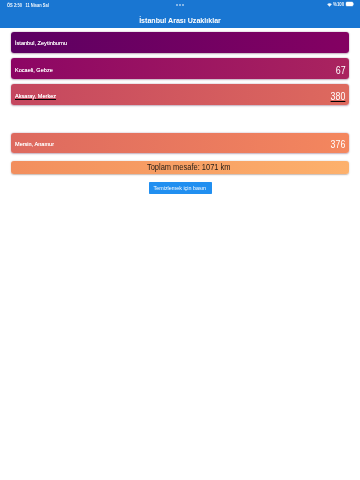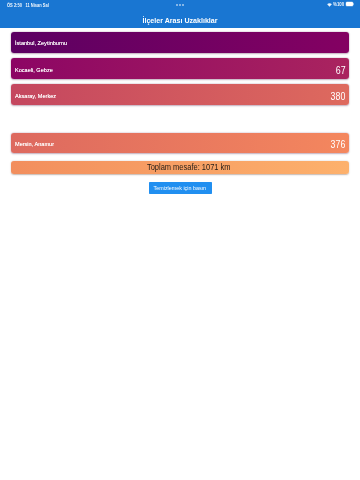--- a/index.html
+++ b/index.html
@@ -75,33 +75,33 @@
       </span>
       <span class="sb-pct">%100</span>
       <span style="display:flex;align-items:center">
         <span class="batt"></span>
           <span class="batt-cap"></span>
       </span>
     </div>
   </div>
 
   <div class="navbar" style="background: rgb(25, 118, 210);">
-    <div class="nav-title">İlçeler Arası Uzaklıklar</div>
+    <div class="nav-title">İstanbul Arası Uzaklıklar</div>
   </div>
 
   <div class="list">
       <div class="row" style="background: linear-gradient(90deg, rgb(92, 0, 98) 0%, rgb(132, 1, 98) 100%);">
         <span class="row-name">İstanbul, Zeytinburnu</span>
         <span class="row-val"></span>
       </div>
       <div class="row" style="background: linear-gradient(90deg, rgb(140, 5, 100) 0%, rgb(170, 36, 95) 100%);">
         <span class="row-name">Kocaeli, Gebze</span>
         <span class="row-val">67</span>
       </div>
-      <div class="row" style="background: linear-gradient(90deg, rgb(196, 70, 95) 0%, rgb(222, 106, 94) 100%);">
+      <div class="row" style="background: linear-gradient(90deg, rgb(196, 70, 95) 0%, rgb(222, 106, 94) 100%); text-decoration: underline;">
         <span class="row-name">Aksaray, Merkez</span>
         <span class="row-val">380</span>
       </div>
       <div class="row" style="background: linear-gradient(90deg, rgb(221, 105, 95) 0%, rgb(244, 135, 94) 100%); margin-top: 28px;">
         <span class="row-name">Mersin, Anamur</span>
         <span class="row-val">376</span>
       </div>
       <div class="total" style="background: linear-gradient(90deg, rgb(242, 142, 93) 0%, rgb(253, 177, 108) 100%); padding-left: 17px;">
         <span class="total-text">Toplam mesafe: 1071 km</span>
       </div>

